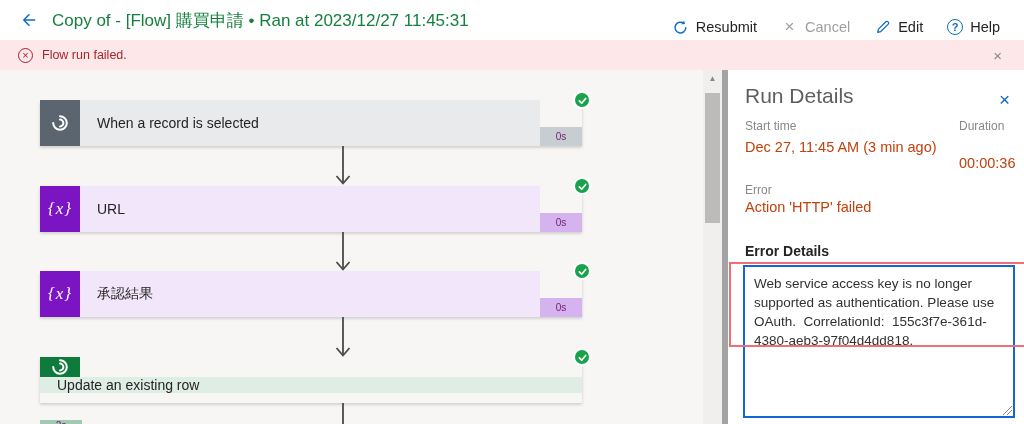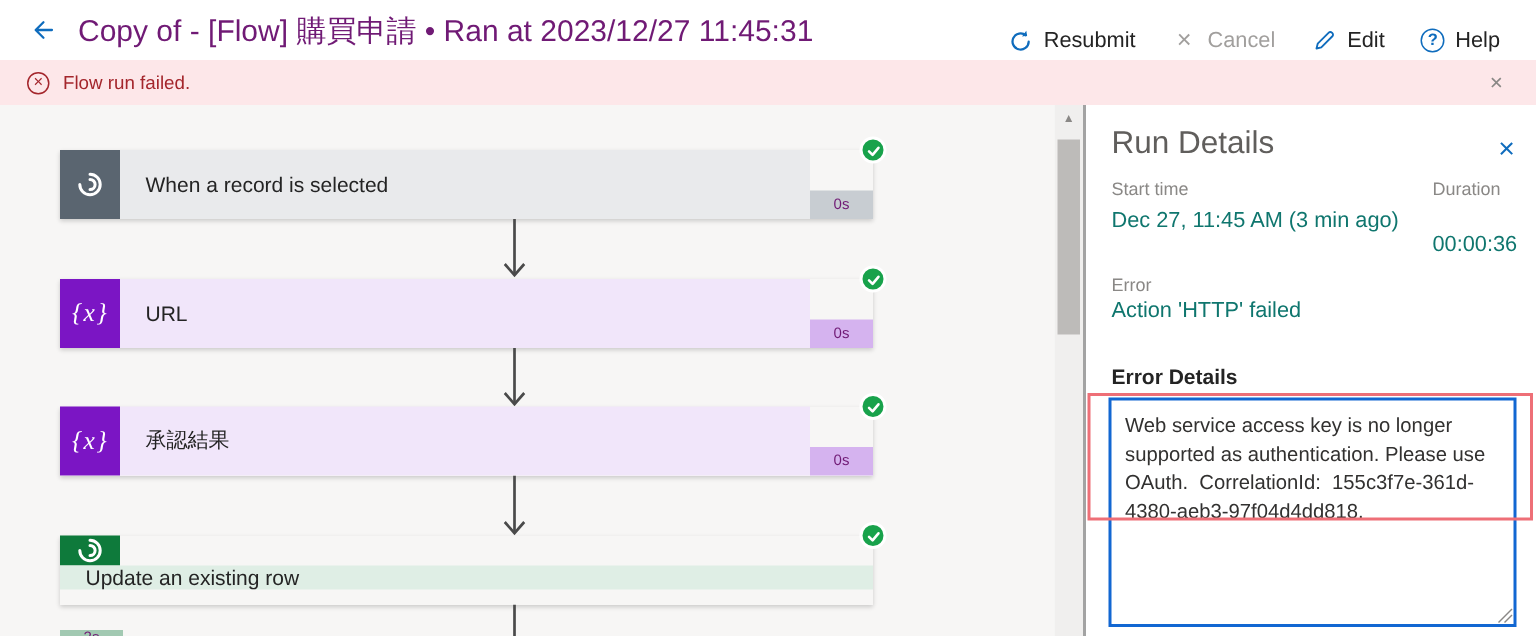--- a/index.html
+++ b/index.html
@@ -5,21 +5,21 @@
   * { margin:0; padding:0; box-sizing:border-box; }
   html,body { width:1024px; height:424px; }
   body { font-family:"Liberation Sans","DejaVu Sans",sans-serif; color:#242424; overflow:hidden; }
   #app { position:relative; width:1024px; height:424px; background:#fff; }
 
   
   .hdr { position:absolute; top:0; left:0; right:0; height:40px; background:#fff;
          display:flex; align-items:center; padding:0 14px; }
   .back-btn { background:none; border:none; cursor:pointer; width:28px; height:28px;
               display:flex; align-items:center; justify-content:center; margin-right:10px; }
-  .hdr-title { font-size:20px; color:#701a75; flex:0 0 auto; }
+  .hdr-title { font-size:17px; color:#15803d; flex:0 0 auto; }
   .hdr-actions { margin-left:auto; display:flex; align-items:center; gap:4px;margin-top:14px; }
   .hdr-btn { background:none; border:none; cursor:pointer; display:flex; align-items:center; gap:7px;
              font-family:inherit; font-size:14.5px; color:#242424; padding:6px 10px; }
   .hdr-btn[disabled] { color:#a19f9d; cursor:default; }
   .hicon { display:inline-flex; width:17px; height:17px; align-items:center; justify-content:center; }
   .help-circle { width:16px; height:16px; border:1.4px solid var(--accent-blue,#0f6cbd); border-radius:50%;
                  color:var(--accent-blue,#0f6cbd); font-size:11px; font-weight:bold;
                  display:inline-flex; align-items:center; justify-content:center; }
   .cancel-x { font-size:17px; color:#a19f9d; }
 
@@ -51,26 +51,26 @@
             padding-left:17px; font-size:14px; color:#242424; }
   .ndur { width:42px; background:var(--duration-bg,#ccc); display:flex; align-items:center;
           justify-content:center; font-size:10px; color:#701a75; flex:0 0 auto;margin-top:27px; }
   .badge { position:absolute; top:-9px; right:-9px; width:18px; height:18px; border-radius:50%;
            background:var(--success-green,#18a24b); border:2px solid #fff;
            display:flex; align-items:center; justify-content:center; }
   .conn { position:absolute; left:333px; width:20px; pointer-events:none; }
 
   
   .panel { position:absolute; top:70px; left:722px; width:302px; bottom:0; background:#fff;
-           border-left:2px solid #a3a3a3; }
+           border-left:6px solid #a3a3a3; }
   .panel h2 { position:absolute; top:14px; left:17px; font-size:21px; font-weight:400; color:#605e5c; }
   .panel-close { position:absolute; top:18px; right:8px; background:none; border:none; cursor:pointer;
                  color:var(--accent-blue,#0f6cbd); font-size:19px; line-height:1; padding:2px 6px; }
   .plabel { position:absolute; font-size:12px; color:#8a8886;text-align:center; }
-  .pvalue { position:absolute; font-size:14.5px; color:#0f766e; }
+  .pvalue { position:absolute; font-size:14.5px; color:#c2410c; }
   .l-start { top:49px; left:17px; } .l-dur { top:49px; left:231px; }
   .v-start { top:69px; left:17px; } .v-dur { top:69px; left:231px;margin-top:16px; }
   .l-error { top:113px; left:17px; }
   .v-error { top:129px; left:17px; }
   .l-errdet { top:173px; left:17px; font-size:14px; font-weight:bold; color:#242424; position:absolute; }
   .err-textarea { position:absolute; top:195px; left:15px; width:272px; height:153px;
                   border:2px solid var(--textarea-border,#1267d2); background:#fff; resize:none;
                   font-family:"Liberation Sans","DejaVu Sans",sans-serif; font-size:13.5px; line-height:1.42;
                   color:#323130; padding:7px 9px; outline:none; overflow:hidden; }
   .grip { position:absolute; top:334px; left:273px; pointer-events:none; }

